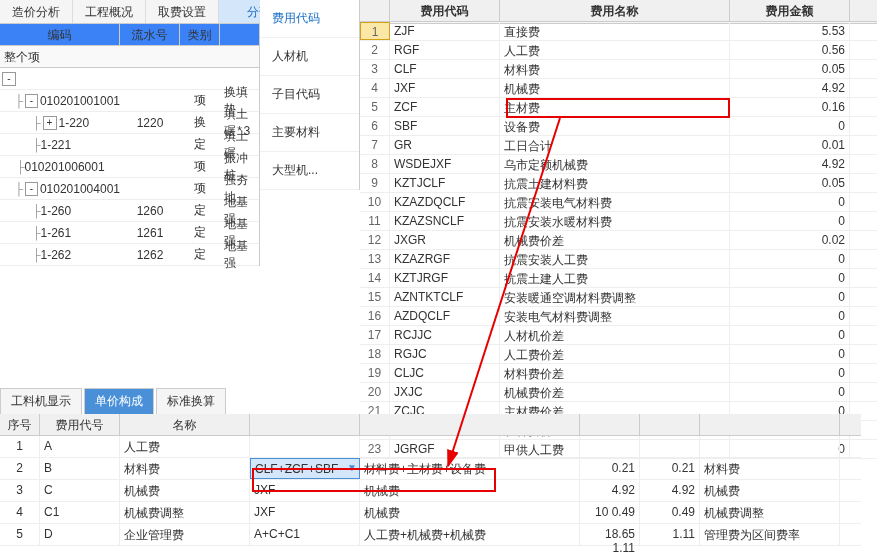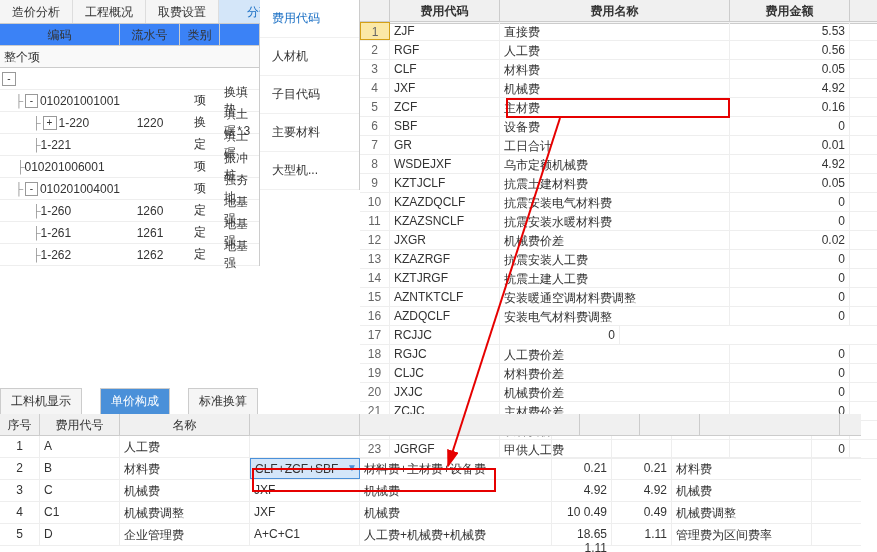--- a/index.html
+++ b/index.html
@@ -39,35 +39,35 @@
 .ft-row div { padding: 2px 4px; border-right: 1px solid #eee; }
 .ft-row .n { width: 30px; text-align: center; color: #666; }
 .ft-row .c { width: 110px; }
 .ft-row .nm { width: 230px; }
 .ft-row .amt { width: 120px; text-align: right; }
 .ft-row.hl .n { background: #fbe8a6; border: 1px solid #d4a017; }
 .red-box1 { position: absolute; border: 2px solid #e60000; pointer-events: none; }
 
 
 .bottom-tabs { position: absolute; left: 0; top: 388px; display: flex; }
-.bottom-tabs .btab { padding: 4px 10px; border: 1px solid #ccc; background: #f5f5f5; margin-right: 18px; cursor: pointer; font-family: Liberation Mono, monospace; }
+.bottom-tabs .btab { padding: 4px 10px; border: 1px solid #ccc; background: #f5f5f5; margin-right: 2px; cursor: pointer; font-family: Liberation Mono, monospace; }
 .bottom-tabs .btab.active { background: #4a90d9; color: #fff; }
 
 
 .bot-table { position: absolute; left: 0; top: 414px; right: 16px; }
 .bt-header { display: flex; background: #f0f0f0; border-bottom: 1px solid #ccc; height: 22px; }
 .bt-header div { padding: 3px 4px; border-right: 1px solid #ccc; text-align: center; }
 .bth-n { width: 40px; } .bth-c { width: 80px; } .bth-nm { width: 130px; } .bth-f { width: 110px; } .bth-fn { width: 220px; } .bth-v1 { width: 60px; } .bth-v2 { width: 60px; } .bth-desc { width: 140px; }
 .bt-row { display: flex; height: 22px; border-bottom: 1px solid #eee; }
 .bt-row div { padding: 3px 4px; border-right: 1px solid #eee; }
 .bt-row .n { width: 40px; text-align: center; }
 .bt-row .c { width: 80px; }
 .bt-row .nm { width: 130px; }
 .bt-row .f { width: 110px; }
-.bt-row .fn { width: 192px; }
+.bt-row .fn { width: 220px; }
 .bt-row .v1 { width: 60px; text-align: right; }
 .bt-row .v2 { width: 60px; text-align: right; }
 .bt-row .desc { width: 140px; }
 .formula-cell { background: #d4e6f9; border: 1px solid #4a90d9 !important; position: relative; }
 .formula-cell .dd { position: absolute; right: 2px; top: 3px; color: #4a90d9; font-size: 10px; }
 
 
 .arrow-svg { position: absolute; pointer-events: none; z-index: 10; }
 </style>
 </head>
@@ -292,20 +292,21 @@
       </div>
       <div class="ft-row">
         <div class="n">16</div>
         <div class="c">AZDQCLF</div>
         <div class="nm">安装电气材料费调整</div>
         <div class="amt">0</div>
       </div>
       <div class="ft-row">
         <div class="n">17</div>
         <div class="c">RCJJC</div>
+        <div class="nm">人材机价差</div>
         <div class="amt">0</div>
       </div>
       <div class="ft-row">
         <div class="n">18</div>
         <div class="c">RGJC</div>
         <div class="nm">人工费价差</div>
         <div class="amt">0</div>
       </div>
       <div class="ft-row">
         <div class="n">19</div>

